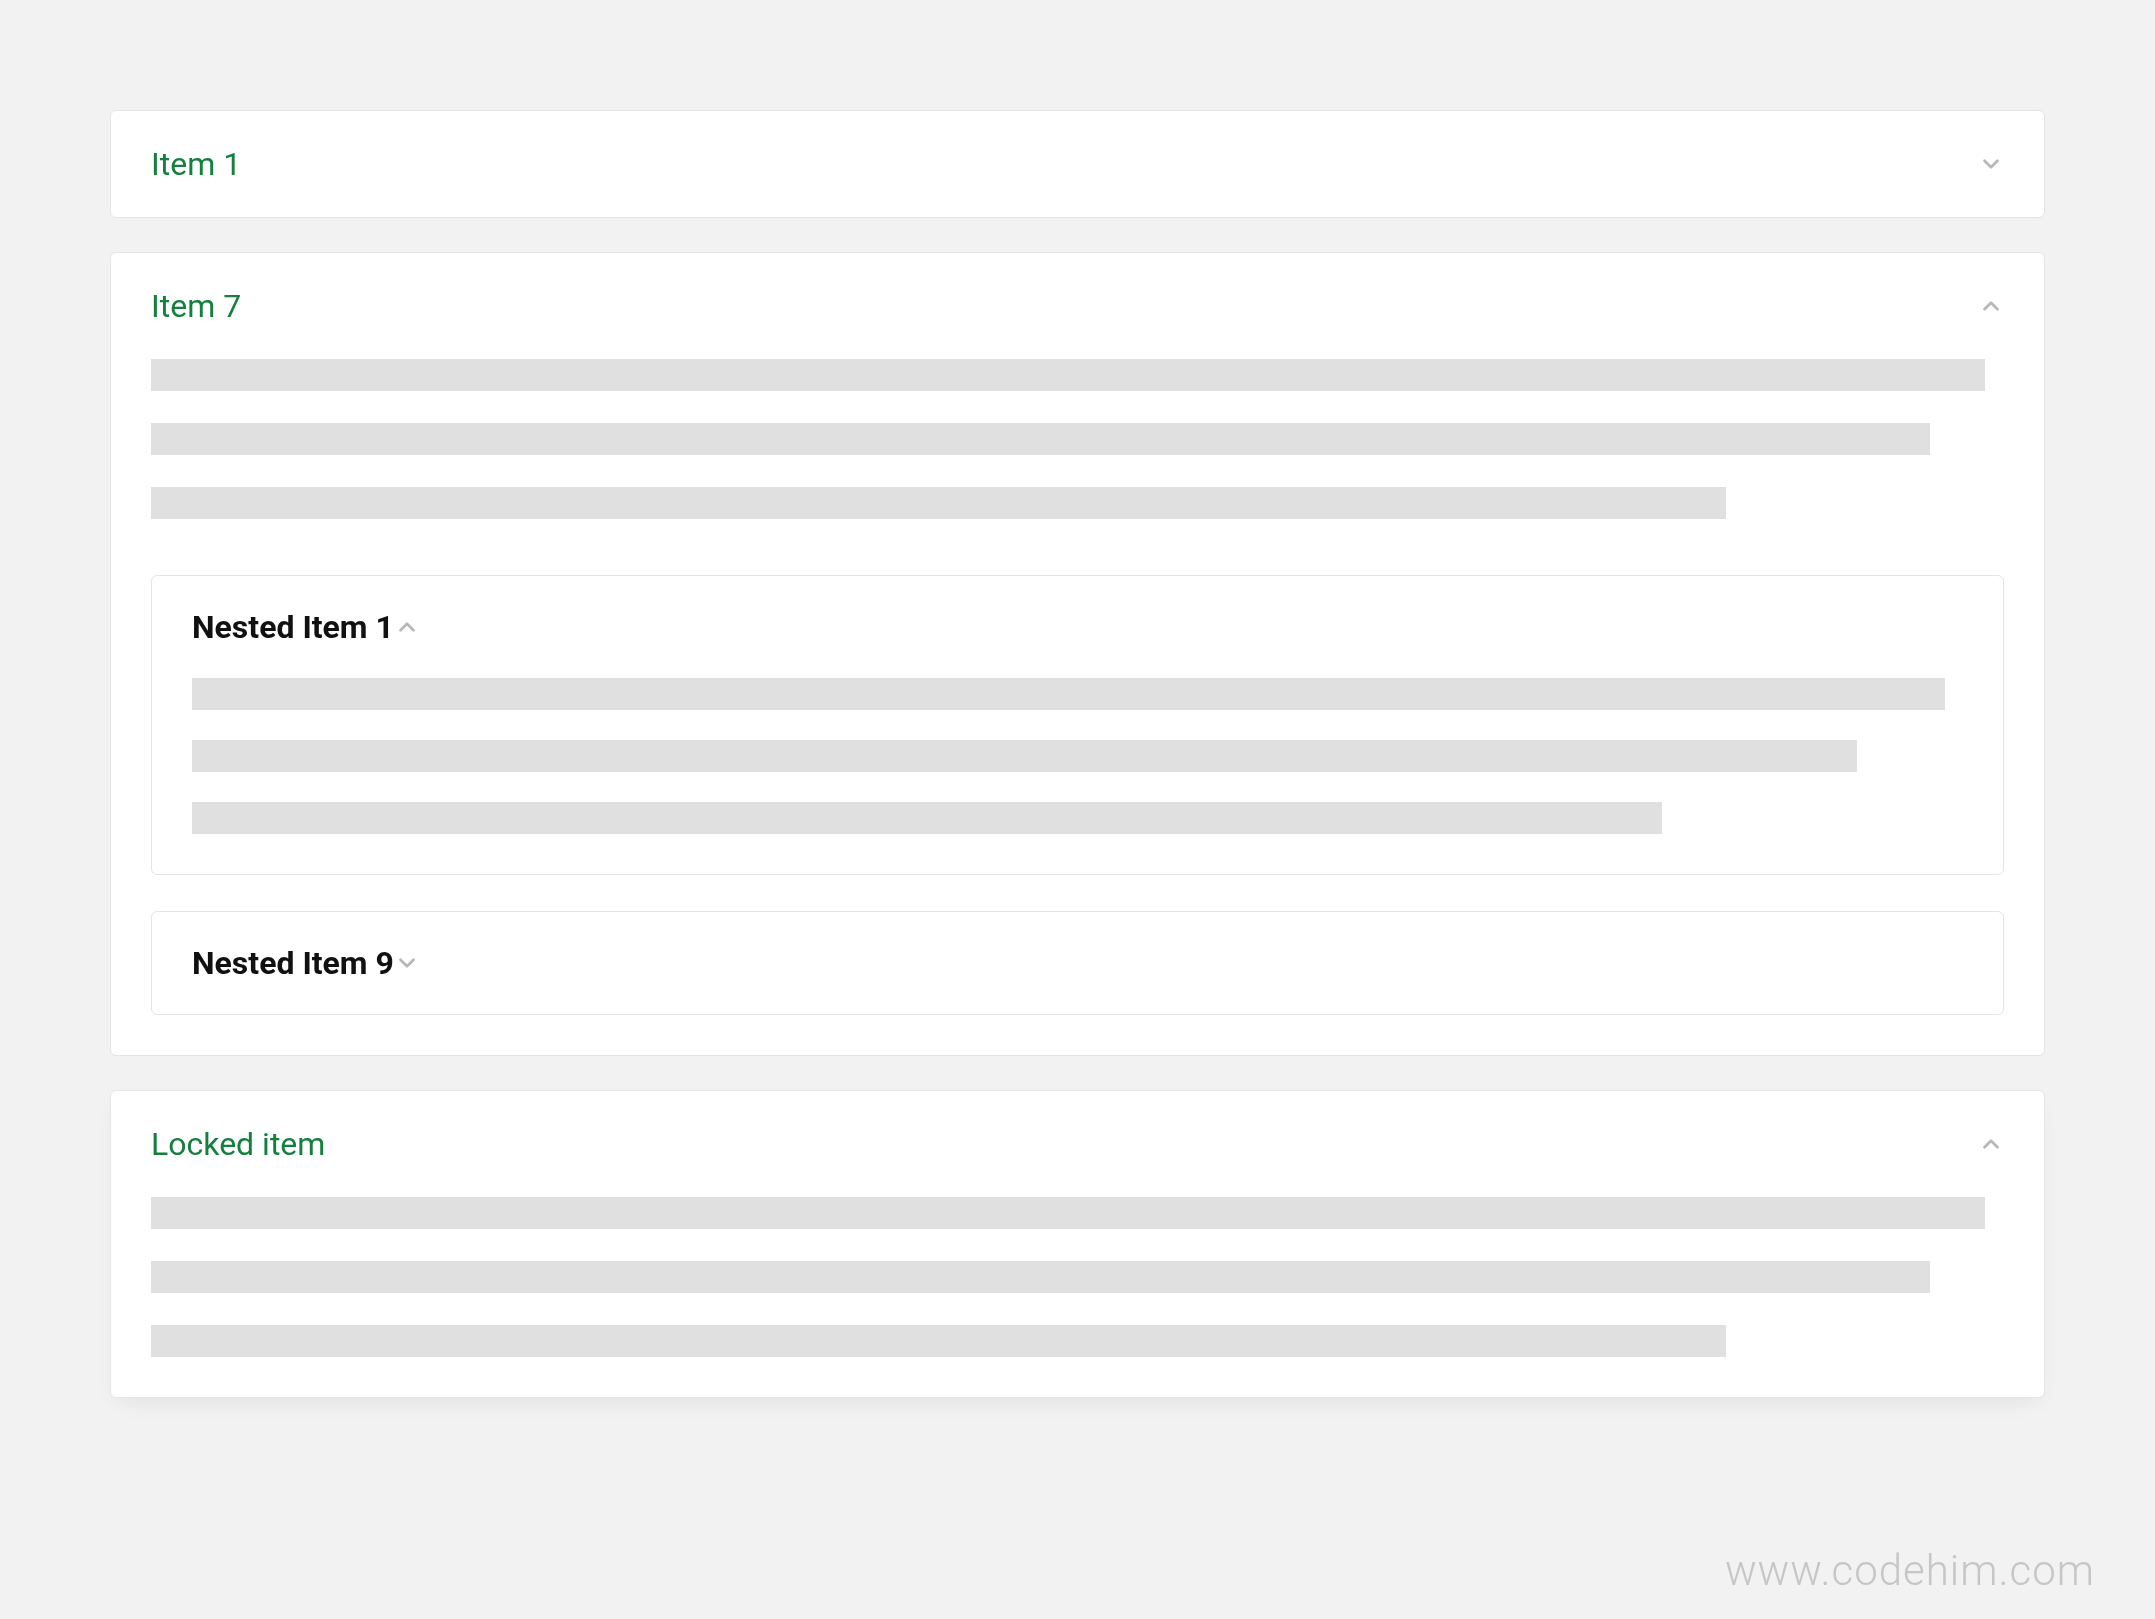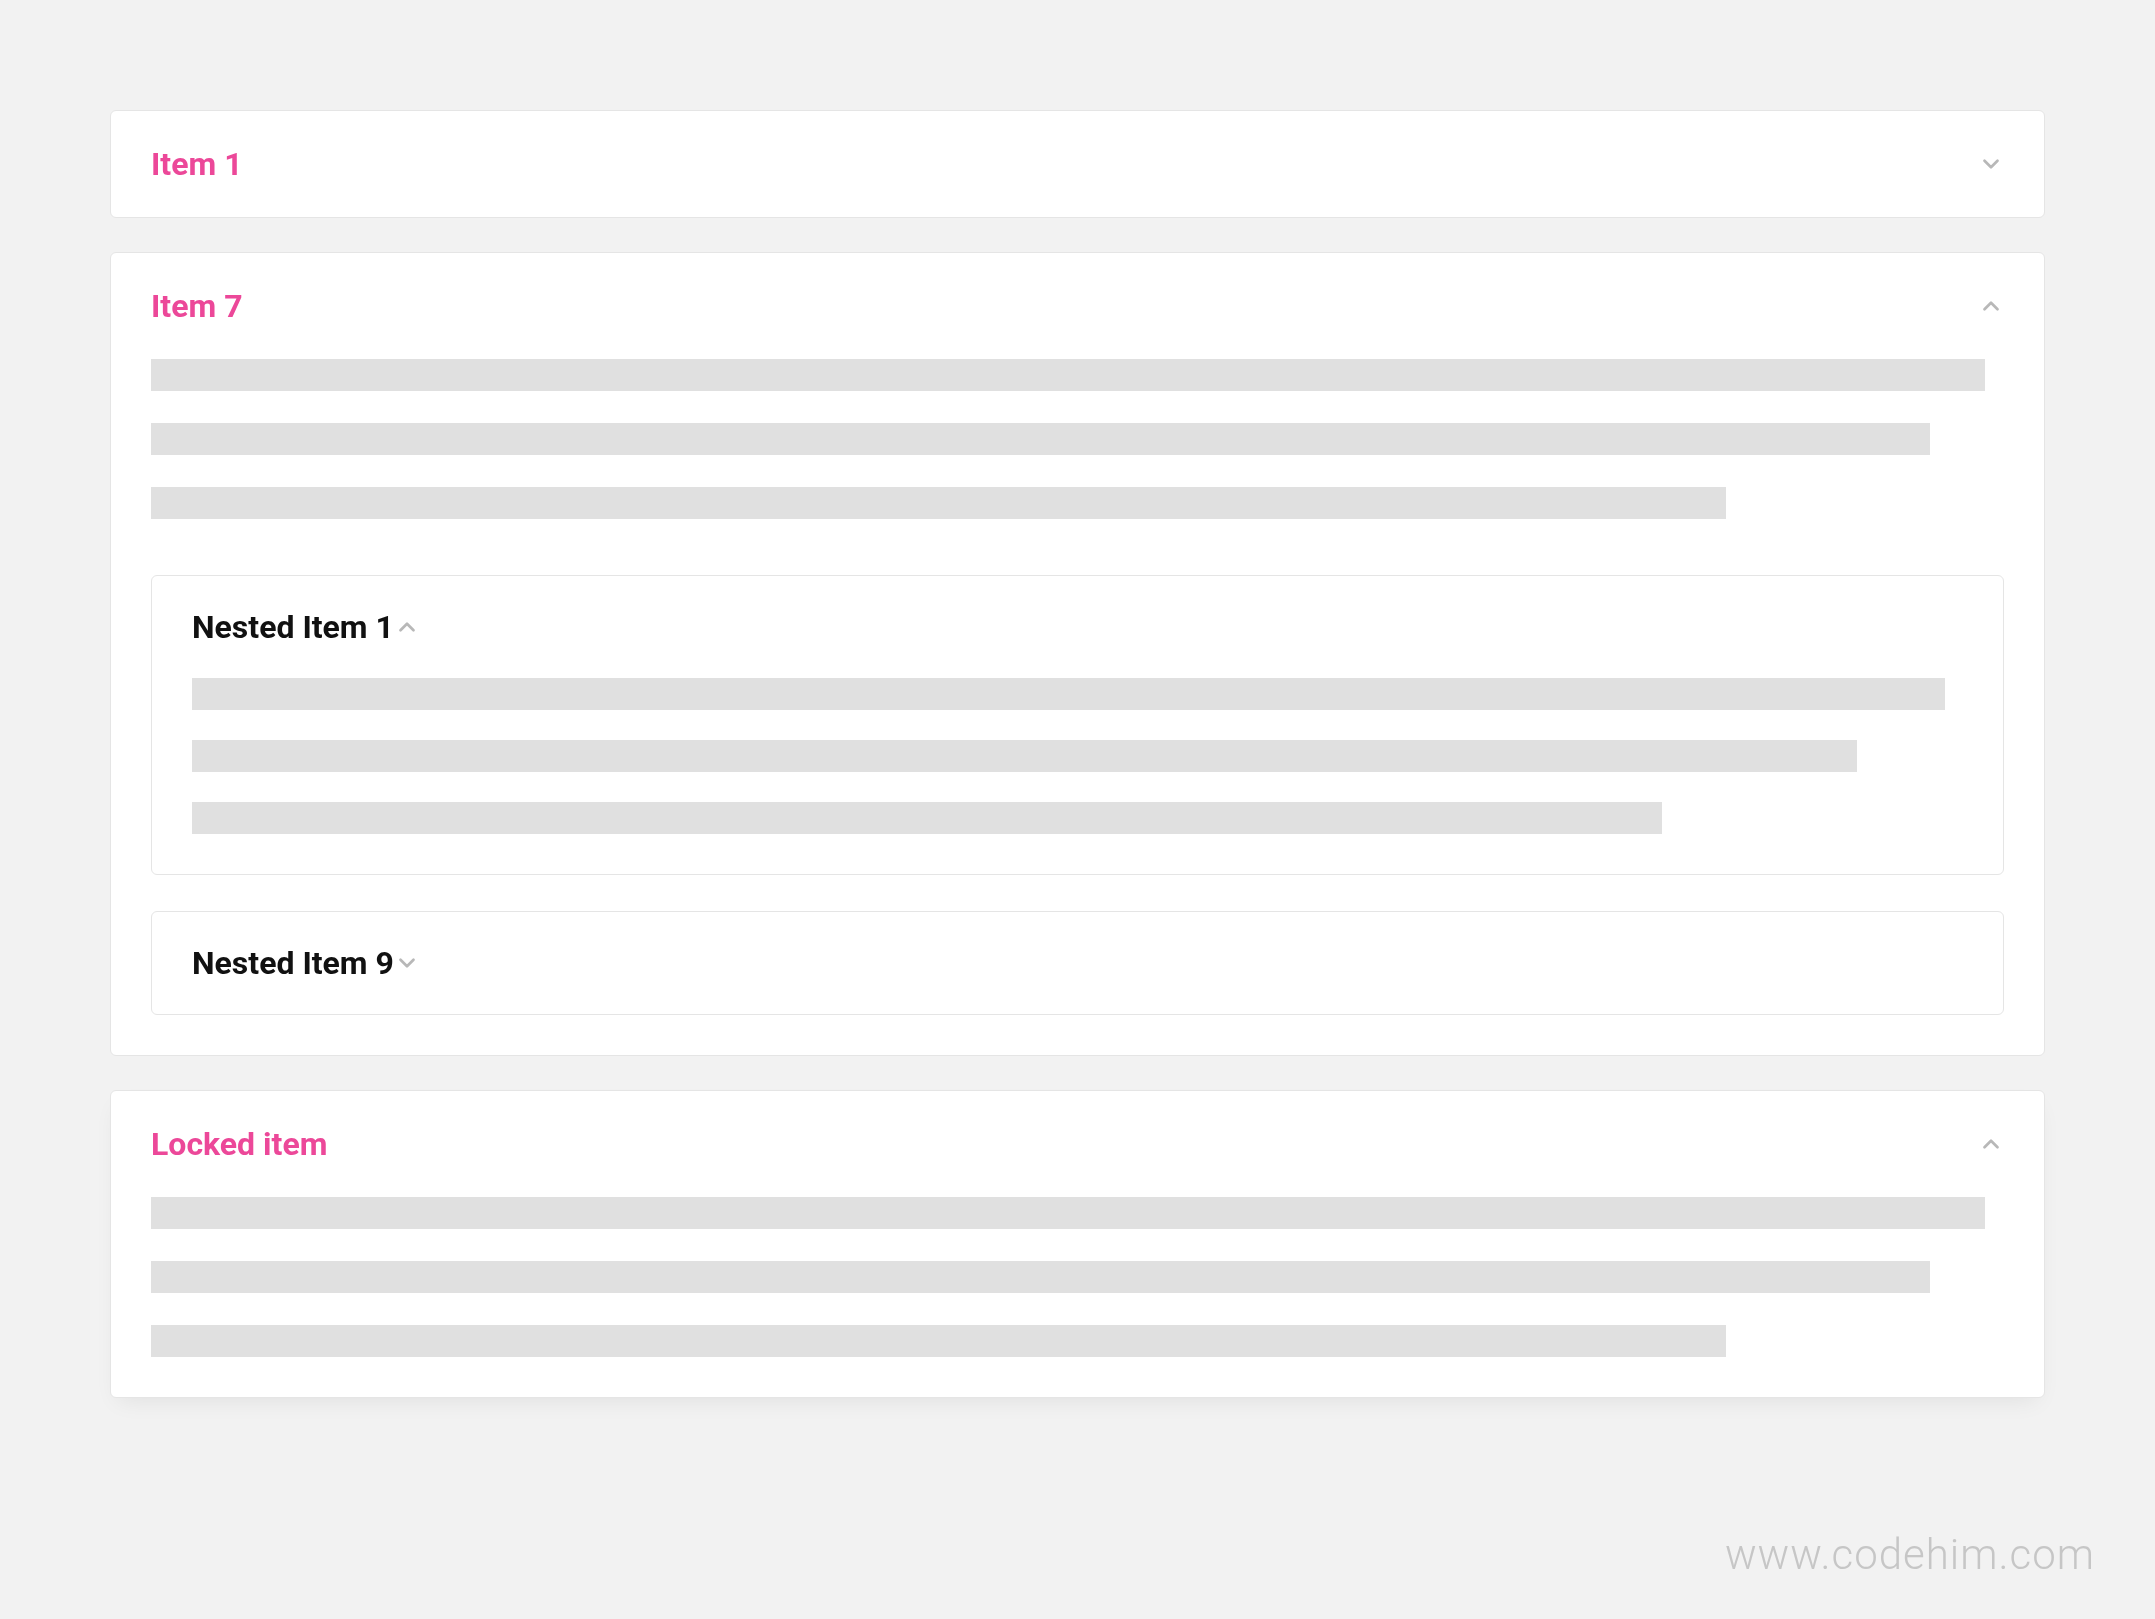--- a/index.html
+++ b/index.html
@@ -28,22 +28,22 @@
     }
     .accordion-header {
       display: flex;
       justify-content: space-between;
       align-items: center;
       padding: 34px 40px;
       cursor: pointer;
     }
     .accordion-title {
       font-size: 32px;
-      font-weight: 700;
-      color: #ec4899;
+      font-weight: 400;
+      color: #15803d;
     }
     .chevron {
       width: 26px;
       height: 26px;
       flex-shrink: 0;
       display: flex;
       align-items: center;
       justify-content: center;
     }
     .chevron svg {
@@ -97,21 +97,21 @@
       padding: 0 40px 40px 40px;
     }
     .nested-body .placeholder-lines {
       gap: 30px;
     }
     .nested-body .line-1 { width: 99%; }
     .nested-body .line-2 { width: 94%; }
     .nested-body .line-3 { width: 83%; }
     .watermark {
       position: absolute;
-      bottom: 40px;
+      bottom: 24px;
       right: 60px;
       font-size: 42px;
       color: #c6c6c6;
       font-weight: 300;
       letter-spacing: 1px;
     }
     .shadow-bottom {
       box-shadow: 0 10px 22px -8px rgba(0,0,0,0.08);
     }
   </style>

